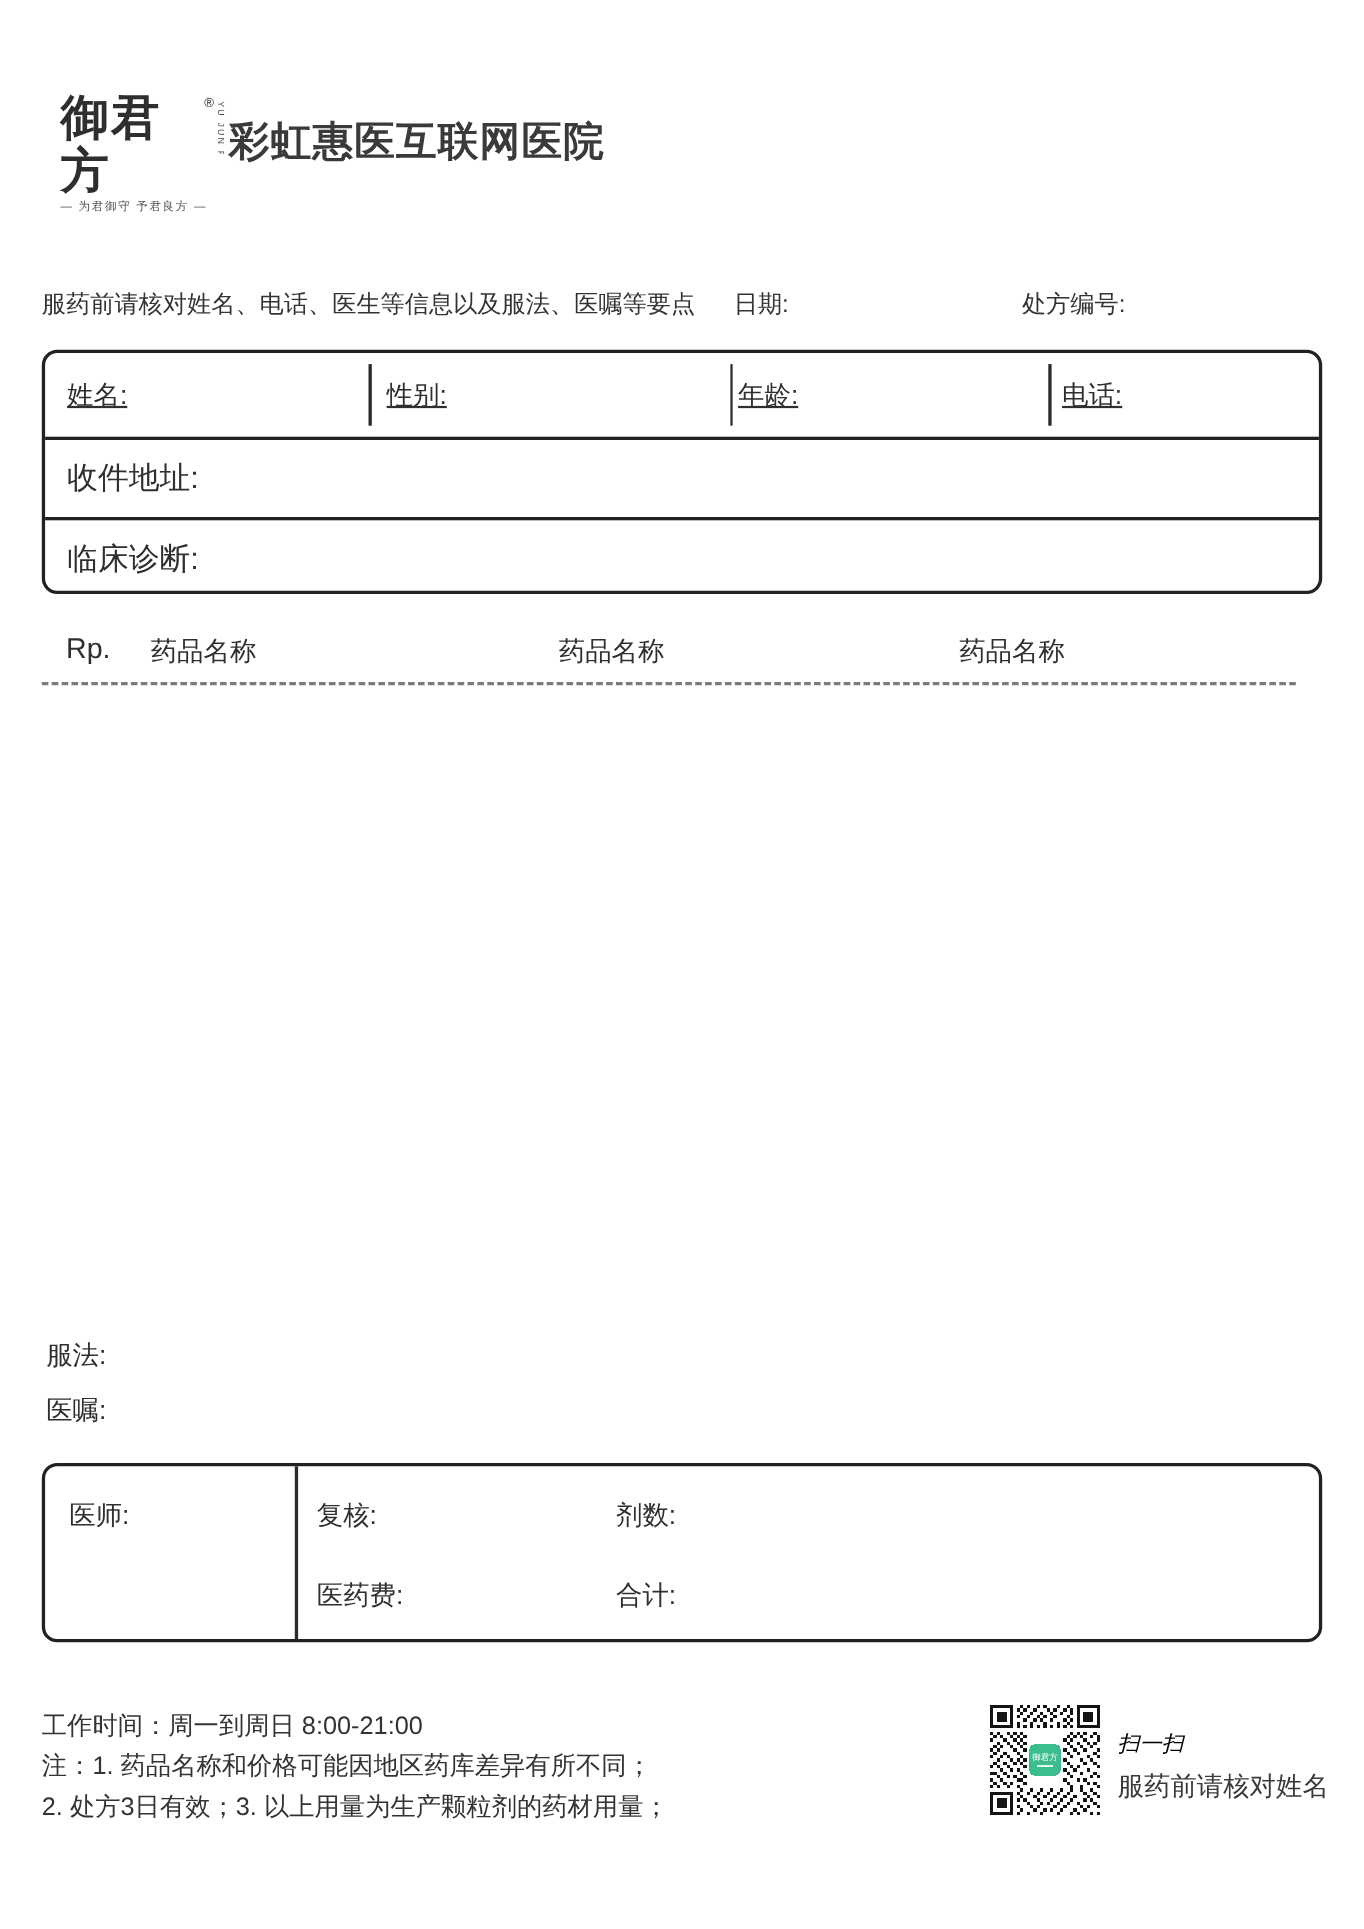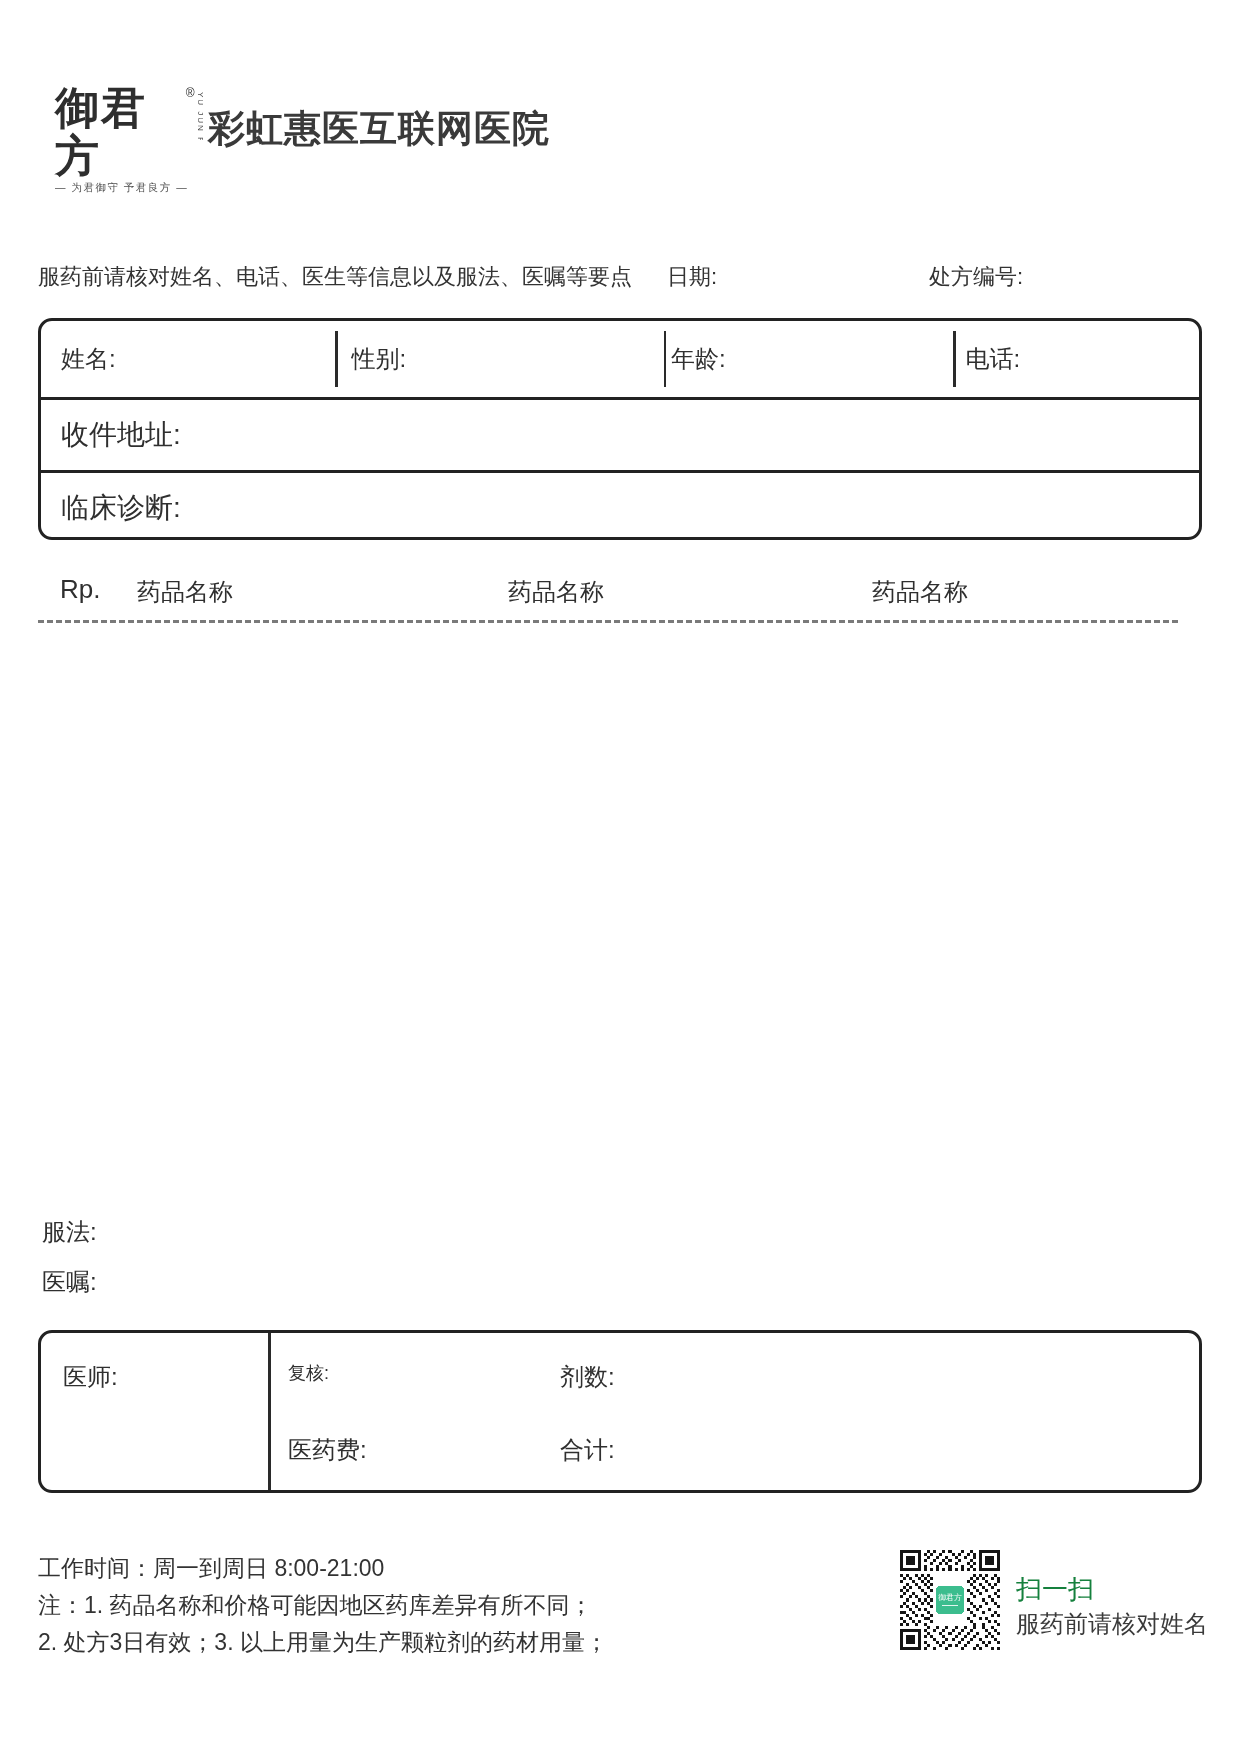--- a/index.html
+++ b/index.html
@@ -36,21 +36,21 @@
   .notice-text{left:38px;top:262px;font-size:22px;color:#333;white-space:nowrap;}
   .date-label{left:667px;top:262px;font-size:22px;color:#333;}
   .rx-number-label{left:929px;top:262px;font-size:22px;color:#333;}
 
   
   .patient-box{
     left:38px;top:318px;width:1164px;height:222px;
     border:3px solid #222222;border-radius:14px;box-sizing:border-box;
   }
   .p-row1{position:relative;height:76px;display:flex;align-items:center;}
-  .p-cell{box-sizing:border-box;height:100%;display:flex;align-items:center;font-size:24px;color:#2f2f2f;}
+  .p-cell{box-sizing:border-box;height:100%;display:flex;align-items:center;font-size:24px;color:#2f2f2f;text-decoration:underline;}
   .p-c1{width:294px;padding-left:20px;}
   .p-c2{width:326px;padding-left:14px;}
   .p-c3{width:287px;padding-left:5px;}
   .p-c4{flex:1;padding-left:10px;}
   .vdiv{width:2.5px;background:#2a2a2a;height:56px;align-self:center;flex:0 0 auto;}
   .hsep{height:3px;background:#222222;width:100%;}
   .p-row2,.p-row3{height:70px;display:flex;align-items:center;padding-left:20px;font-size:28px;color:#2f2f2f;box-sizing:border-box;}
 
   
   .rp-label{left:60px;top:574px;font-size:26px;color:#2f2f2f;}
@@ -66,31 +66,31 @@
   .method-label{left:42px;top:1216px;font-size:24px;color:#2f2f2f;}
   .advice-label{left:42px;top:1266px;font-size:24px;color:#2f2f2f;}
 
   
   .signoff-box{
     left:38px;top:1330px;width:1164px;height:163px;
     border:3px solid #222222;border-radius:14px;box-sizing:border-box;
   }
   .signoff-divider{position:absolute;left:227px;top:0;width:2.5px;height:100%;background:#2a2a2a;}
   .physician-label{position:absolute;left:22px;top:28px;font-size:24px;color:#2f2f2f;}
-  .review-label{position:absolute;left:247px;top:28px;font-size:18px;color:#2f2f2f;}
+  .review-label{position:absolute;left:247px;top:28px;font-size:24px;color:#2f2f2f;}
   .dose-label{position:absolute;left:519px;top:28px;font-size:24px;color:#2f2f2f;}
   .fee-label{position:absolute;left:247px;top:101px;font-size:24px;color:#2f2f2f;}
   .total-label{position:absolute;left:519px;top:101px;font-size:24px;color:#2f2f2f;}
 
   
   .work-hours{left:38px;top:1553px;font-size:23px;color:#333;}
   .note-line-1{left:38px;top:1590px;font-size:23px;color:#333;}
   .note-line-2{left:38px;top:1627px;font-size:23px;color:#333;}
   .qr-box{left:900px;top:1550px;width:100px;height:100px;}
-  .qr-caption-1{left:1016px;top:1572px;font-size:26px;color:#15803d;}
+  .qr-caption-1{left:1016px;top:1572px;font-size:20px;color:#000000;font-style:italic;}
   .qr-caption-2{left:1016px;top:1608px;font-size:24px;color:#3a3a3a;}
 </style>
 </head>
 <body>
 
 <div class="page">
 
   <div class="abs logo-block">
     <div class="logo-row">
       <span class="logo-text">御君方</span>

